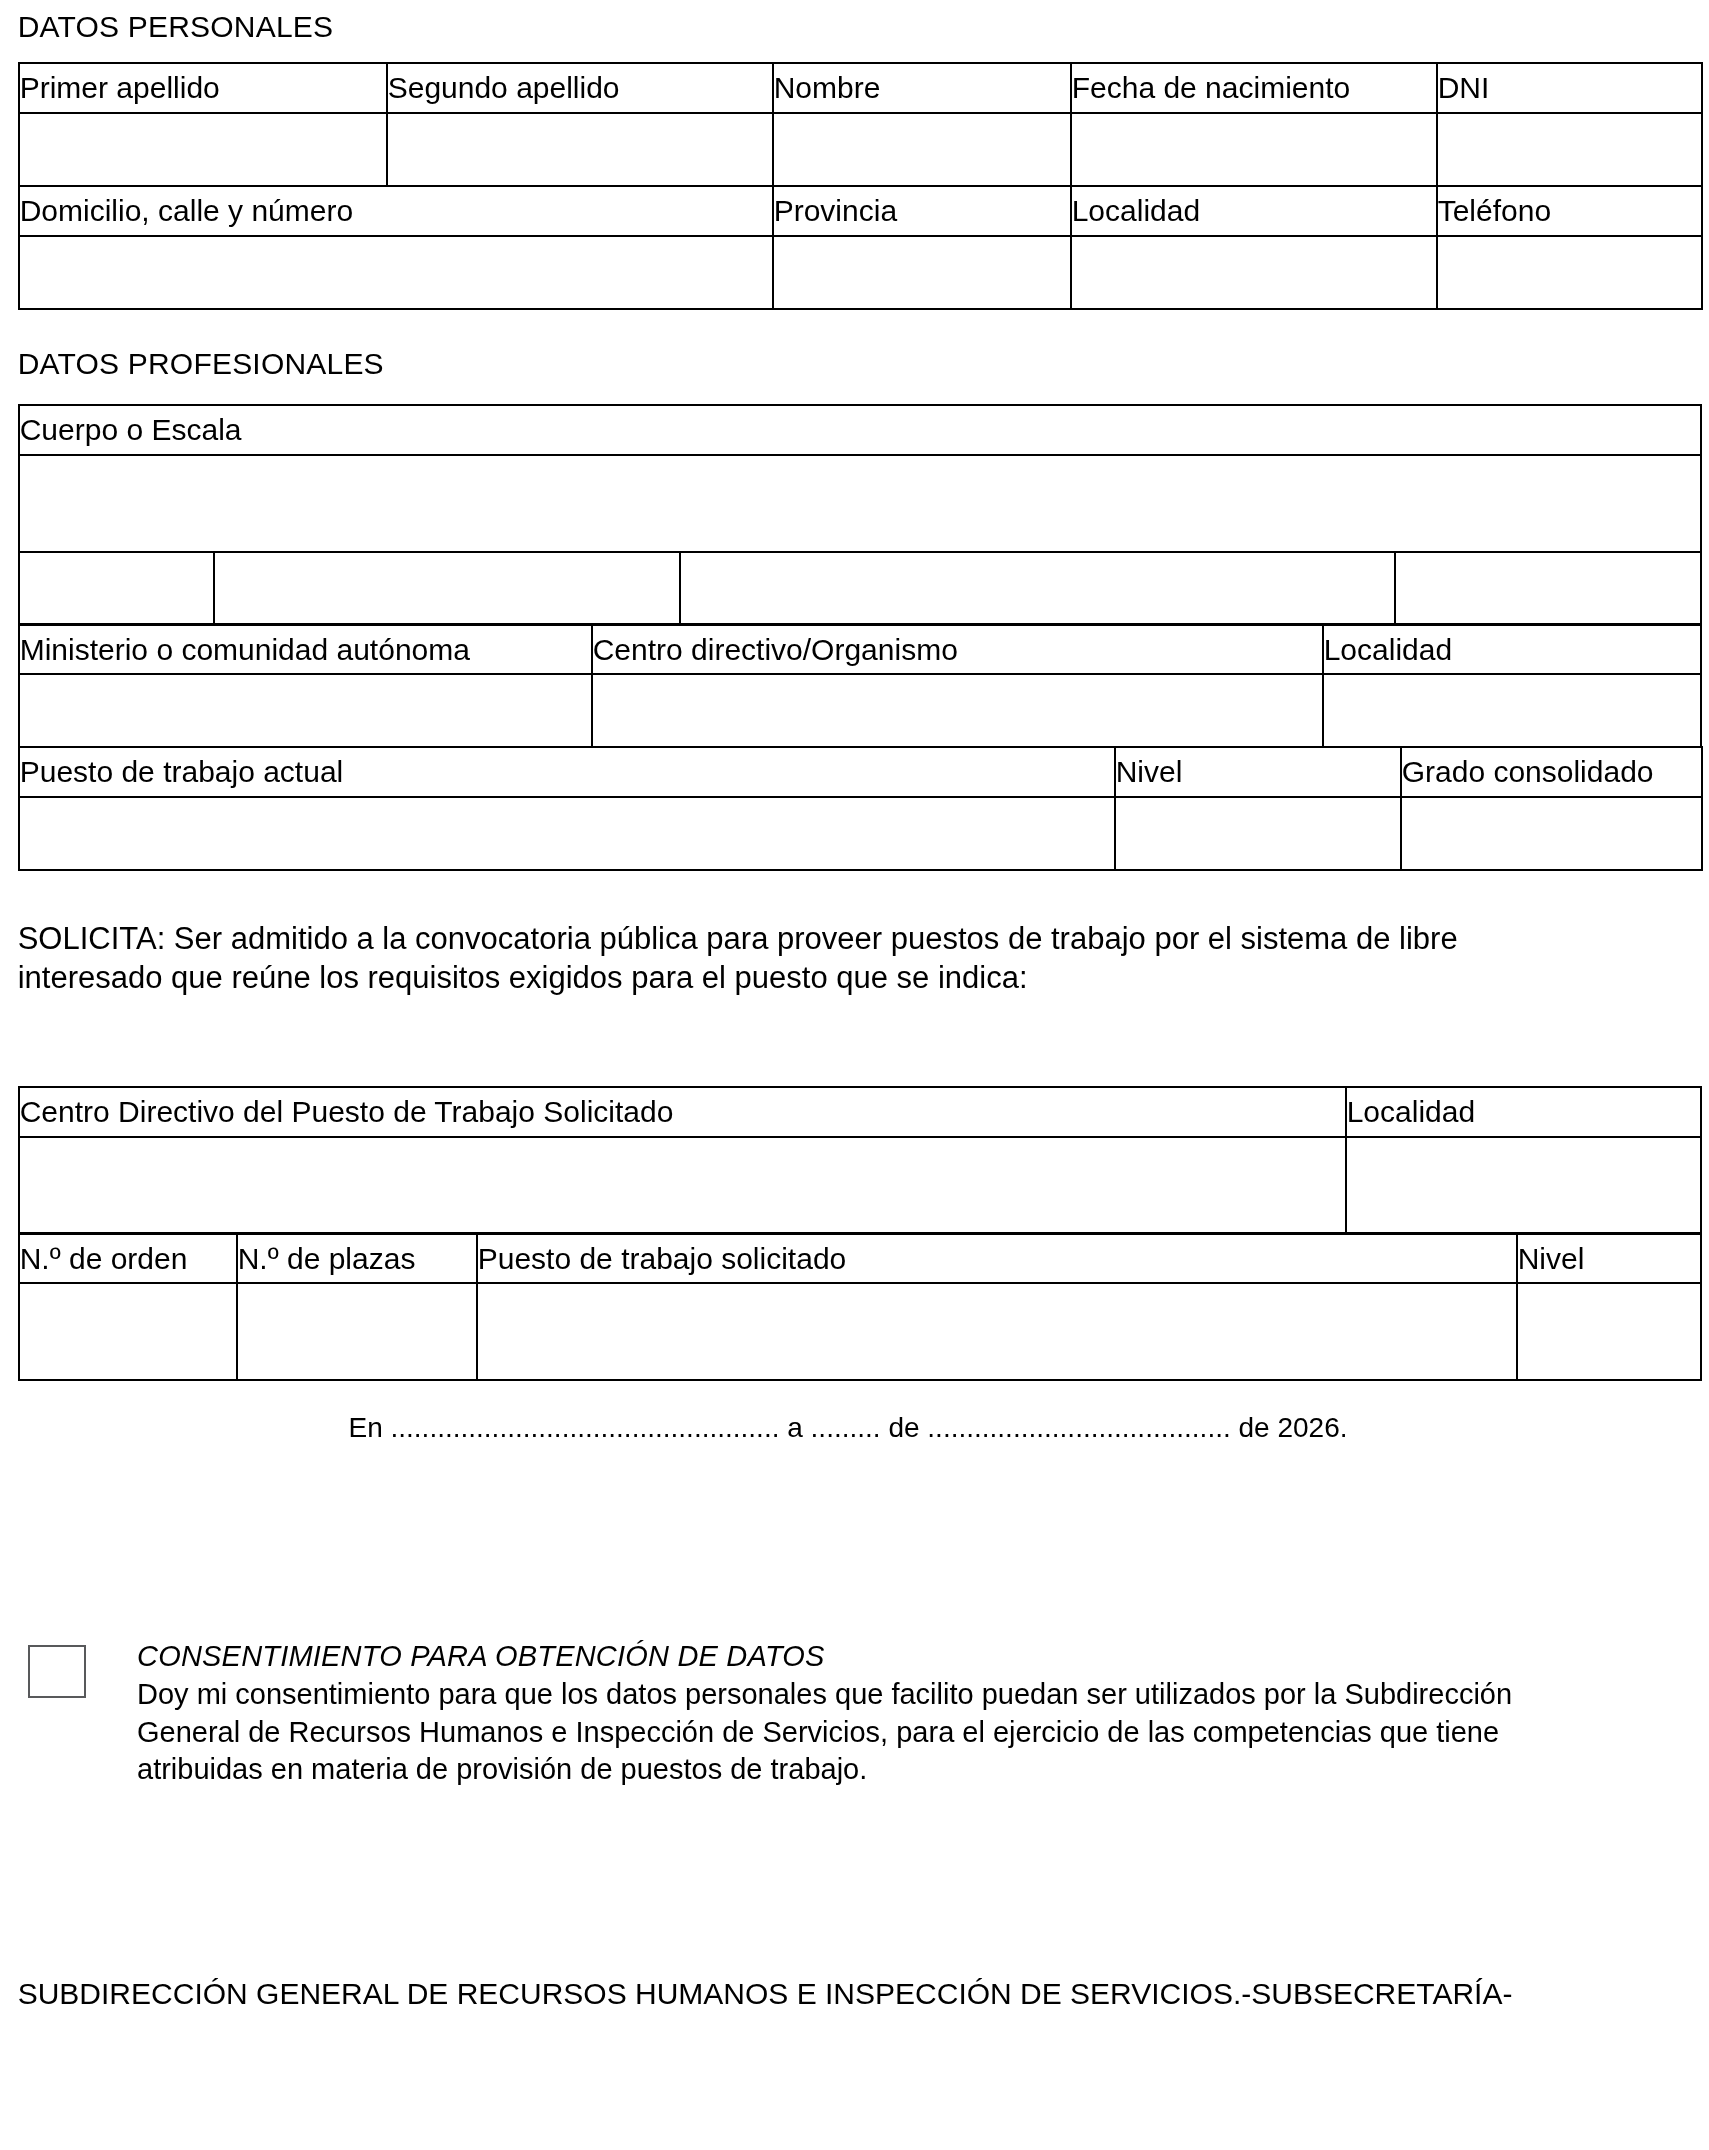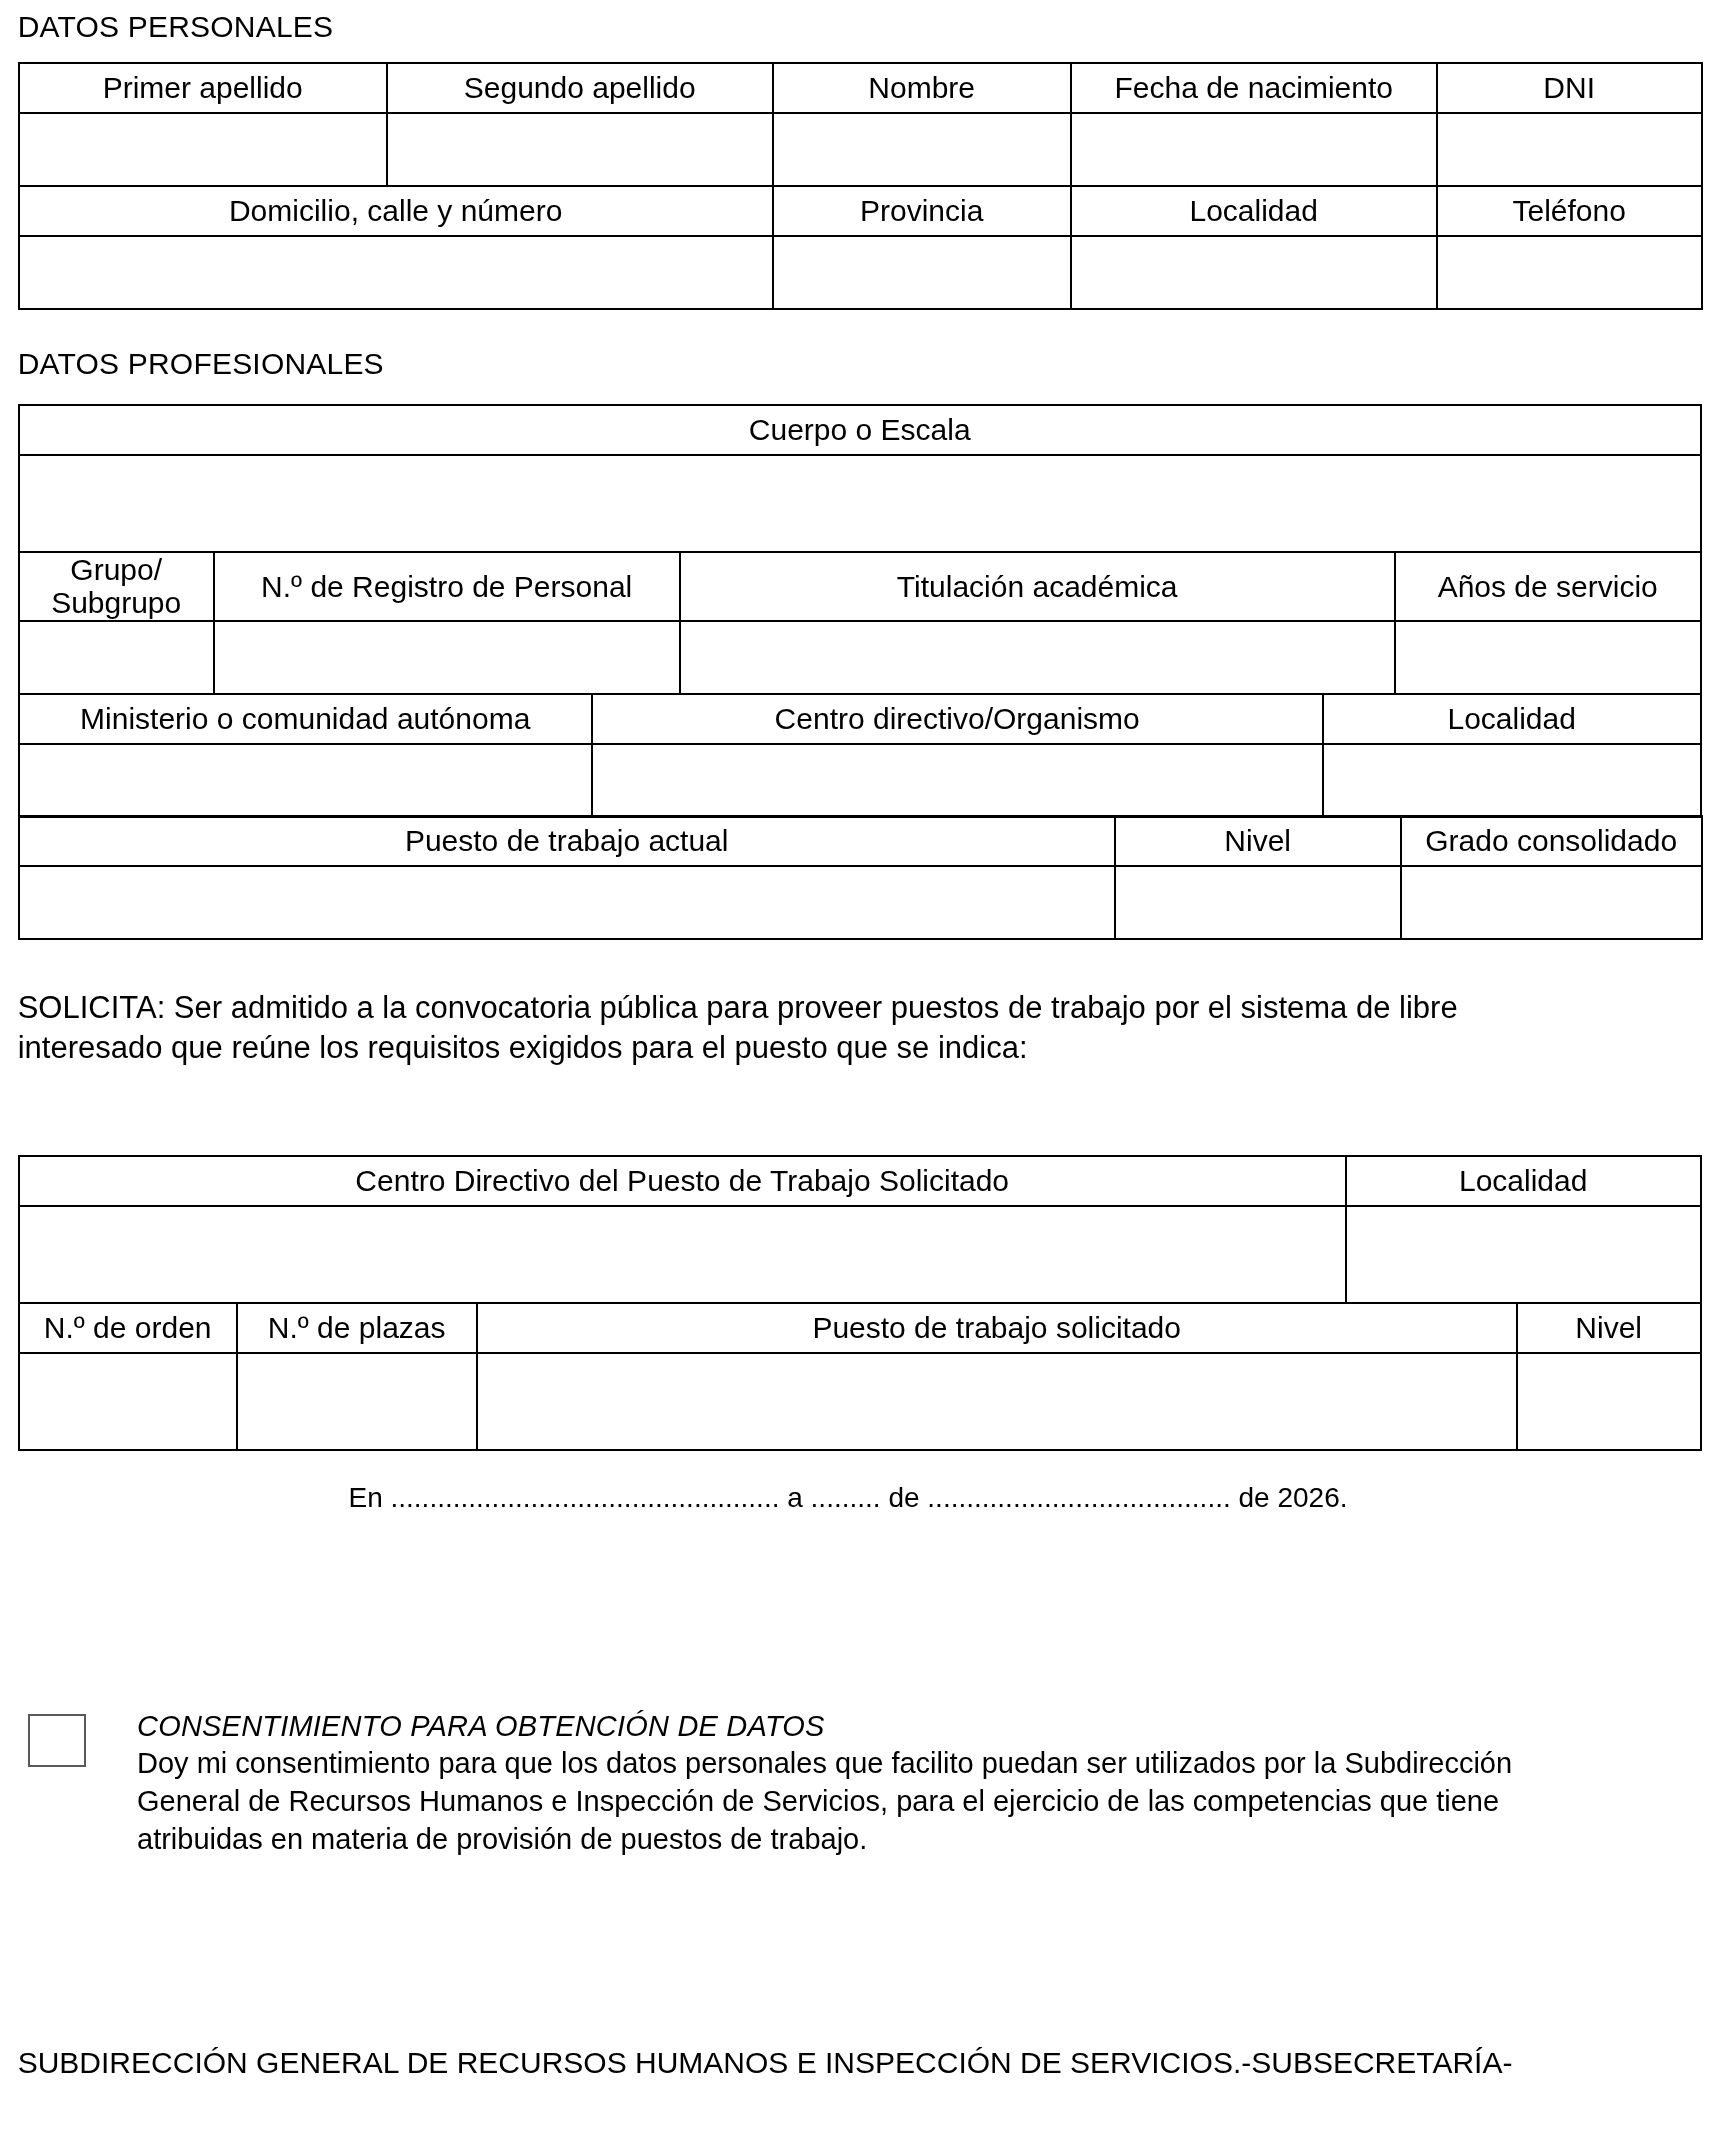--- a/index.html
+++ b/index.html
@@ -40,21 +40,21 @@
     width: 1683px;
     margin-left: 17.7px;
     font-size: 30px;
   }
   table.form-table td {
     border: 2.4px solid #000000;
     padding: 0;
     vertical-align: middle;
   }
   td.label-cell {
-    text-align: center;
+    text-align: left;
     height: 48px;
     line-height: 1.12;
     padding: 3.2px 4.8px;
     font-size: 30px;
     white-space: normal;
   }
   td.input-cell {
     height: 71px;
     background: #ffffff;
   }
@@ -189,29 +189,20 @@
     </colgroup>
     <tbody>
 
       <tr>
         <td class="label-cell" colspan="4">Cuerpo o Escala</td>
       </tr>
       <tr>
         <td class="input-cell-tall" colspan="4"></td>
       </tr>
 
-      <tr>
-        <td class="label-cell">
-          <span>Grupo/</span><br>
-          <span>Subgrupo</span>
-        </td>
-        <td class="label-cell">N.º de Registro de Personal</td>
-        <td class="label-cell">Titulación académica</td>
-        <td class="label-cell">Años de servicio</td>
-      </tr>
       <tr>
         <td class="input-cell"></td>
         <td class="input-cell"></td>
         <td class="input-cell"></td>
         <td class="input-cell"></td>
       </tr>
     </tbody>
   </table>
 
   <table class="form-table" style="margin-top:-2.4px;border-radius:13px;">

